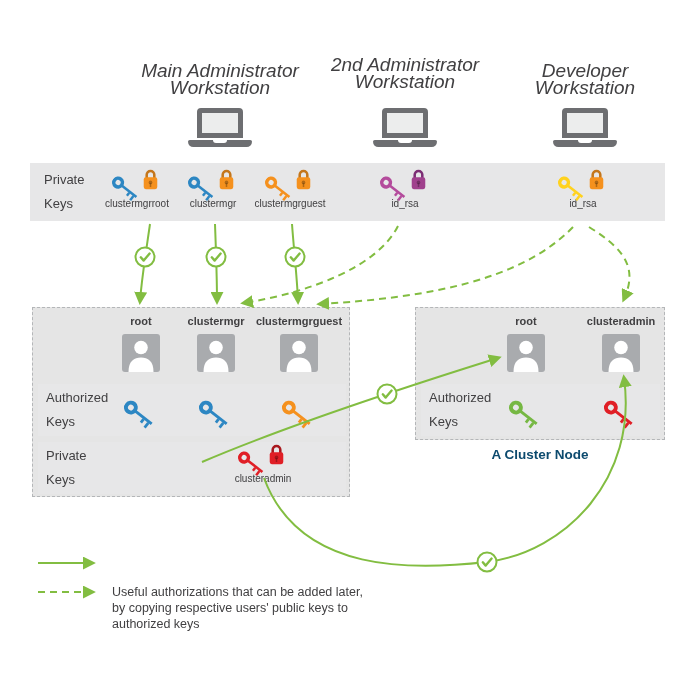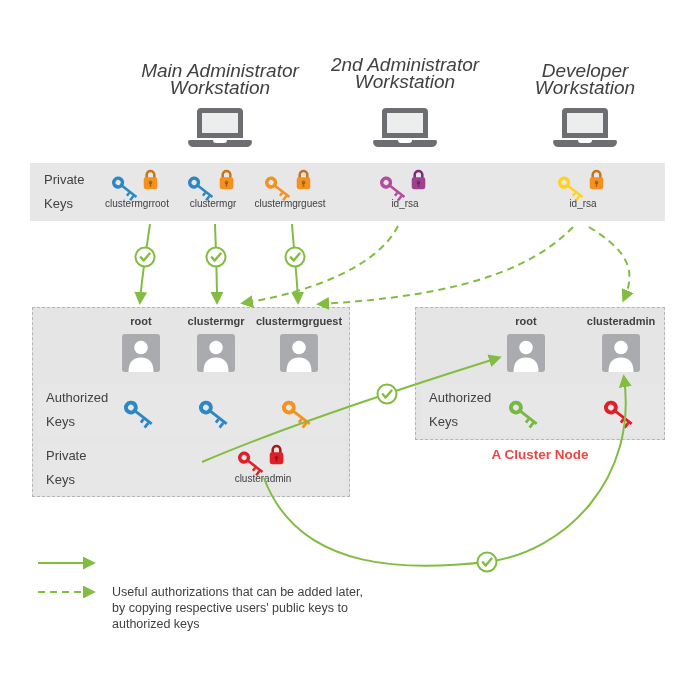--- a/index.html
+++ b/index.html
@@ -35,21 +35,21 @@
                 font-weight:bold; white-space:nowrap; }
   .person { position:absolute; width:38px; height:38px; background:#a9abae;
             border-radius:3px; overflow:hidden; }
   .person svg { display:block; width:100%; height:100%; }
 
   .inner-band { position:absolute; background:#e7e7e8; }
   .solo-key { position:absolute; width:34px; height:17px; transform:rotate(38deg);
               transform-origin:20% 50%; }
 
   .box-title { position:absolute; text-align:center; font-size:13.5px; font-weight:bold;
-               color:#ef4444; }
+               color:#0c4a6e; }
 
   .overlay { position:absolute; left:0; top:0; width:694px; height:694px;
              pointer-events:none; z-index:10; }
   .arr { fill:none; stroke:#82bd41; stroke-width:2; }
   .arr.dashed { stroke-dasharray:7 5; }
   .badge circle { fill:#fff; stroke:#82bd41; stroke-width:2; }
   .badge path { fill:none; stroke:#82bd41; stroke-width:2.4;
                 stroke-linecap:round; stroke-linejoin:round; }
   .legend-text { position:absolute; font-size:12.5px; line-height:16px; white-space:pre-line; }
 </style>

